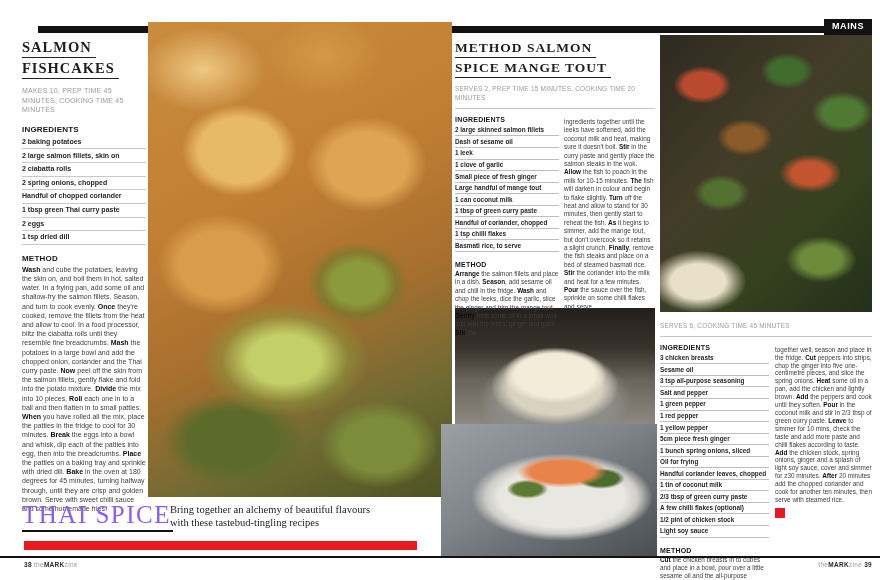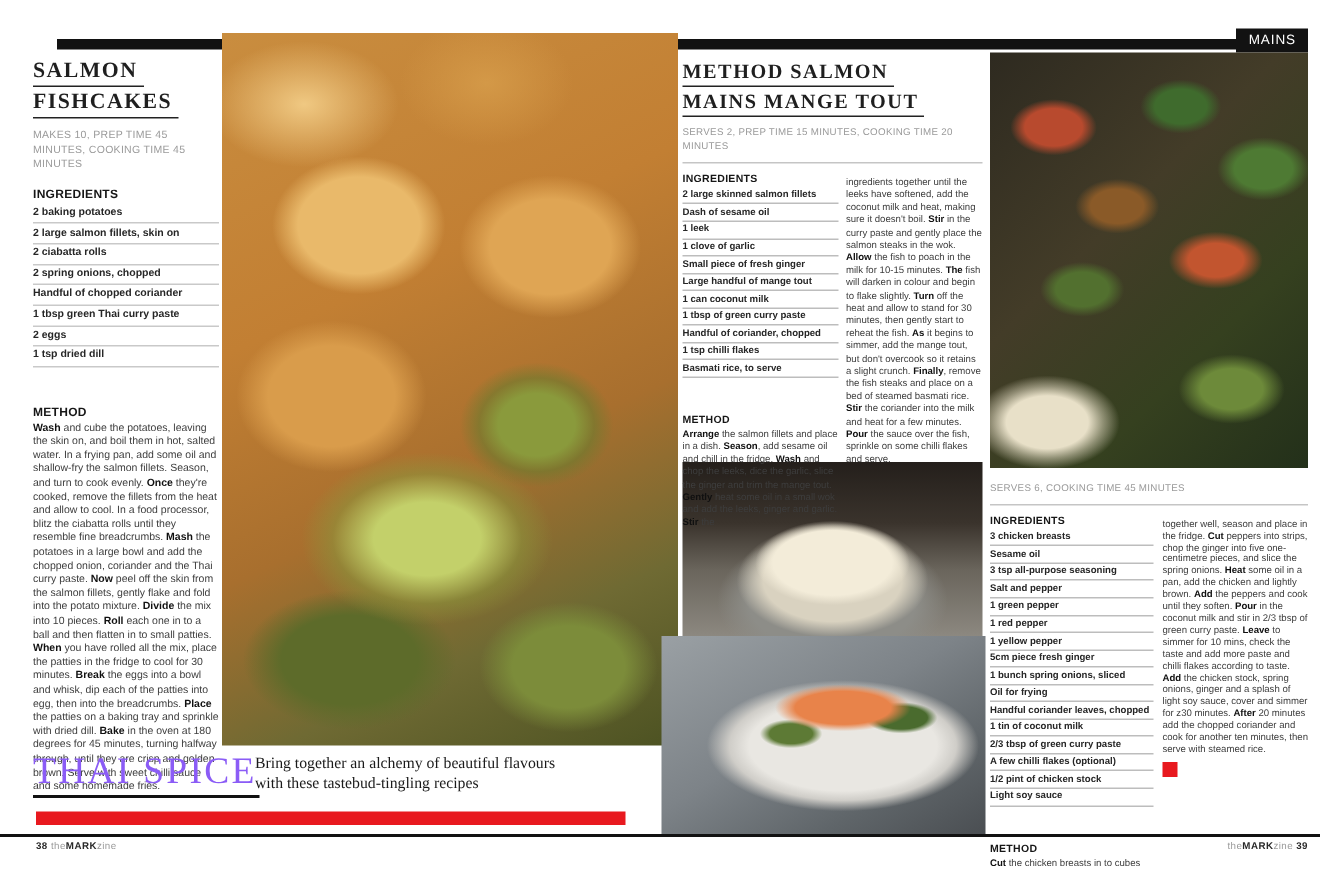--- a/index.html
+++ b/index.html
@@ -1,20 +1,20 @@
 <!DOCTYPE html>
 <html><head>
 <meta charset="utf-8">
 <style>
   html,body{margin:0;padding:0;background:#e9e9e9}
   .page{position:relative;width:880px;height:580px;background:#fff;font-family:"Liberation Sans",sans-serif;overflow:hidden;margin:0 auto}
 
   
   .topbar{position:absolute;left:38px;top:26px;width:790px;height:7px;background:#121212}
-  .section-tag{position:absolute;right:8px;top:19px;background:#121212;color:#fff;font-size:9px;font-weight:normal;letter-spacing:.6px;padding:3px 8px;line-height:1.1}
+  .section-tag{position:absolute;right:8px;top:19px;background:#121212;color:#fff;font-size:9px;font-weight:bold;letter-spacing:.6px;padding:3px 8px;line-height:1.1}
 
   
   .photo{position:absolute}
   .photo-fishcakes{left:148px;top:22px;width:304px;height:475px;
     background:
       radial-gradient(ellipse 90px 60px at 18% 10%, rgba(242,204,134,.95), rgba(242,204,134,0) 70%),
       radial-gradient(ellipse 80px 58px at 58% 7%, rgba(214,156,74,.85), rgba(214,156,74,0) 72%),
       radial-gradient(ellipse 78px 62px at 30% 27%, #e9b96a 0 52%, rgba(233,185,106,0) 74%),
       radial-gradient(ellipse 84px 66px at 72% 30%, #dfa554 0 48%, rgba(223,165,84,0) 72%),
       radial-gradient(ellipse 88px 70px at 24% 51%, #d99c4b 0 48%, rgba(217,156,75,0) 72%),
@@ -57,21 +57,21 @@
   .rtitle{margin:0;font-family:"Liberation Serif","DejaVu Serif",serif;font-weight:bold;color:#1f1f1f;letter-spacing:1px;line-height:1.05}
   .col-left .rtitle{font-size:14.5px}
   .col-mid .rtitle,.col-right .rtitle{font-size:13.5px}
   .tline{display:inline-block;border-bottom:1.5px solid #222;padding:0 4px 2px 0;margin-bottom:3px}
 
   .meta{margin:4px 0 0;font-size:7px;color:#9a9a9a;letter-spacing:.2px;line-height:1.35}
   .meta.ruled{border-bottom:1px solid #c5c5c5;padding-bottom:5px;font-size:6.5px}
 
   .shead{margin:10px 0 2px;font-size:8px;color:#161616;letter-spacing:.2px}
   .twocol .shead{margin-top:0;font-size:7px}
-  .shead.mhead{margin-top:25px}
+  .shead.mhead{margin-top:9px}
 
   .inglist .ing{font-size:7px;font-weight:bold;color:#262626;padding:2.2px 0;border-bottom:1px solid #c9c9c9;line-height:1.18}
   .col-mid .inglist .ing,.col-right .inglist .ing{font-size:6.4px;padding:1.5px 0;border-bottom:1px solid #bdbdbd}
 
   .method{margin:2px 0 0;font-size:7px;line-height:9.2px;color:#3d3d3d}
   .method b{color:#101010}
   .col-mid .method,.col-right .method{font-size:6.4px;line-height:8.4px}
   .col-right .subcol-b .method{line-height:7.9px}
 
   .twocol{display:flex;margin-top:7px}
@@ -126,21 +126,21 @@
         <div class="ing">2 eggs</div>
         <div class="ing">1 tsp dried dill</div>
       </div>
     <h3 class="shead mhead">METHOD</h3>
     <p class="method"><b>Wash</b> and cube the potatoes, leaving the skin on, and boil them in hot, salted water. In a frying pan, add some oil and shallow-fry the salmon fillets. Season, and turn to cook evenly. <b>Once</b> they're cooked, remove the fillets from the heat and allow to cool. In a food processor, blitz the ciabatta rolls until they resemble fine breadcrumbs. <b>Mash</b> the potatoes in a large bowl and add the chopped onion, coriander and the Thai curry paste. <b>Now</b> peel off the skin from the salmon fillets, gently flake and fold into the potato mixture. <b>Divide</b> the mix into 10 pieces. <b>Roll</b> each one in to a ball and then flatten in to small patties. <b>When</b> you have rolled all the mix, place the patties in the fridge to cool for 30 minutes. <b>Break</b> the eggs into a bowl and whisk, dip each of the patties into egg, then into the breadcrumbs. <b>Place</b> the patties on a baking tray and sprinkle with dried dill. <b>Bake</b> in the oven at 180 degrees for 45 minutes, turning halfway through, until they are crisp and golden brown. Serve with sweet chilli sauce and some homemade fries.</p>
   </section>
 
   <section class="col col-mid">
     <h2 class="rtitle">
       <span class="tline">METHOD SALMON</span><br>
-      <span class="tline">MAINS MANGE TOUT</span>
+      <span class="tline">SPICE MANGE TOUT</span>
     </h2>
     <p class="meta ruled">SERVES 2, PREP TIME 15 MINUTES, COOKING TIME 20 MINUTES</p>
     <div class="twocol">
       <div class="subcol subcol-a">
         <h3 class="shead">INGREDIENTS</h3>
         <div class="inglist">
             <div class="ing">2 large skinned salmon fillets</div>
             <div class="ing">Dash of sesame oil</div>
             <div class="ing">1 leek</div>
             <div class="ing">1 clove of garlic</div>

